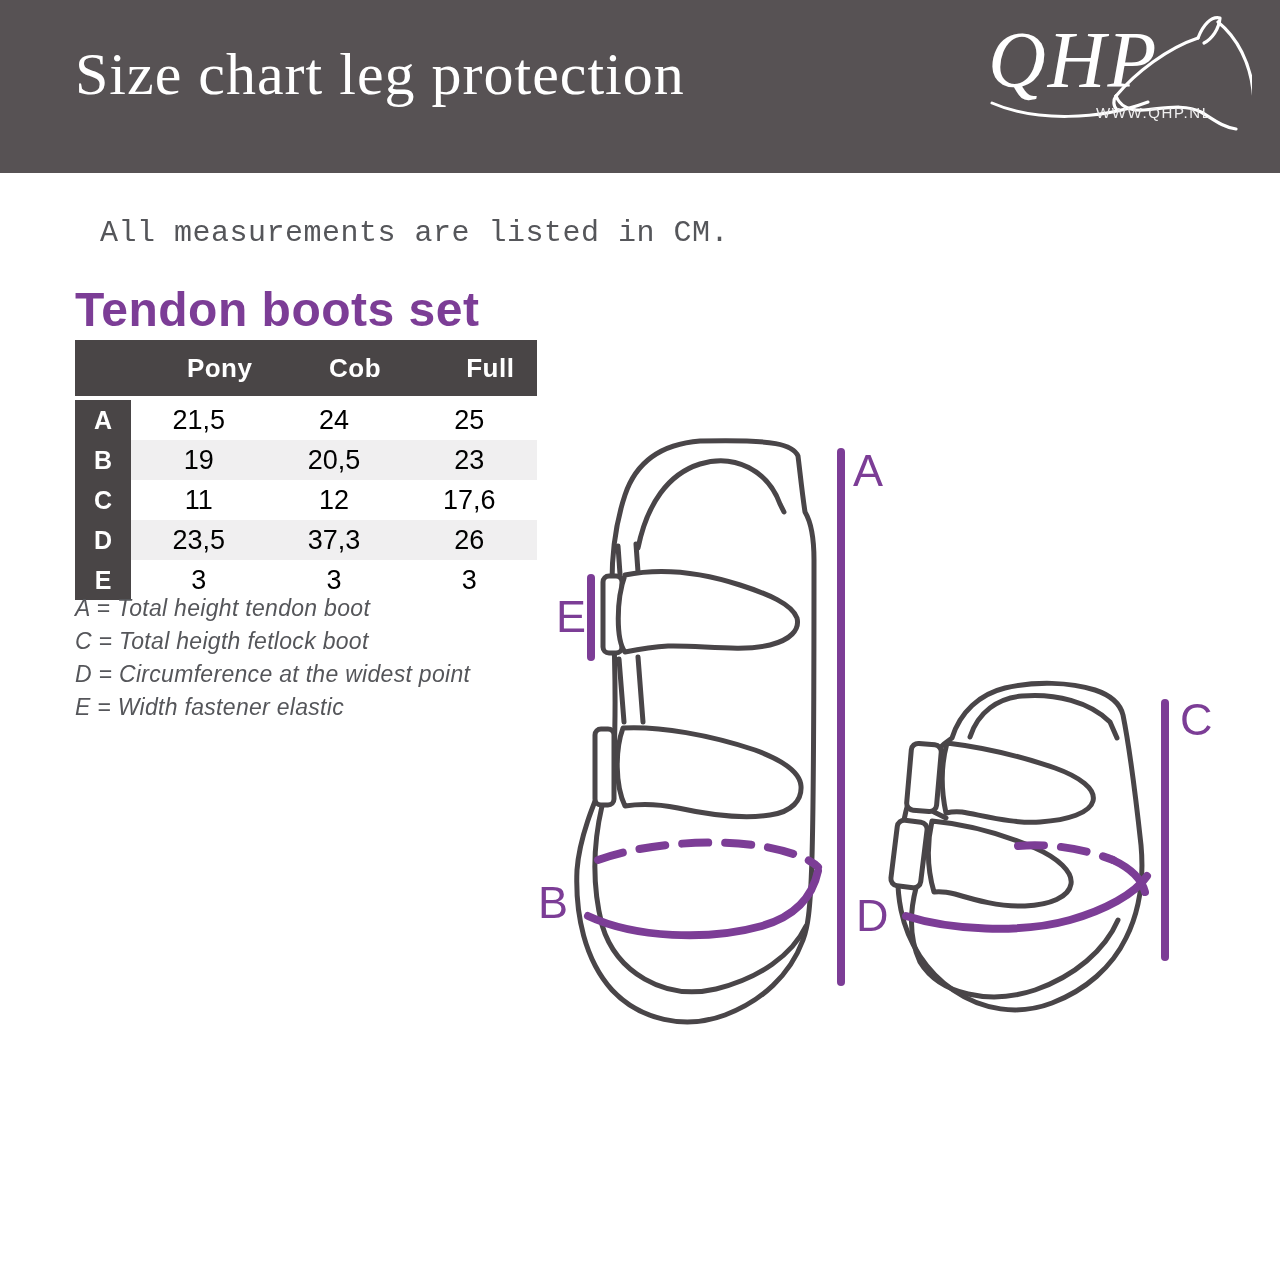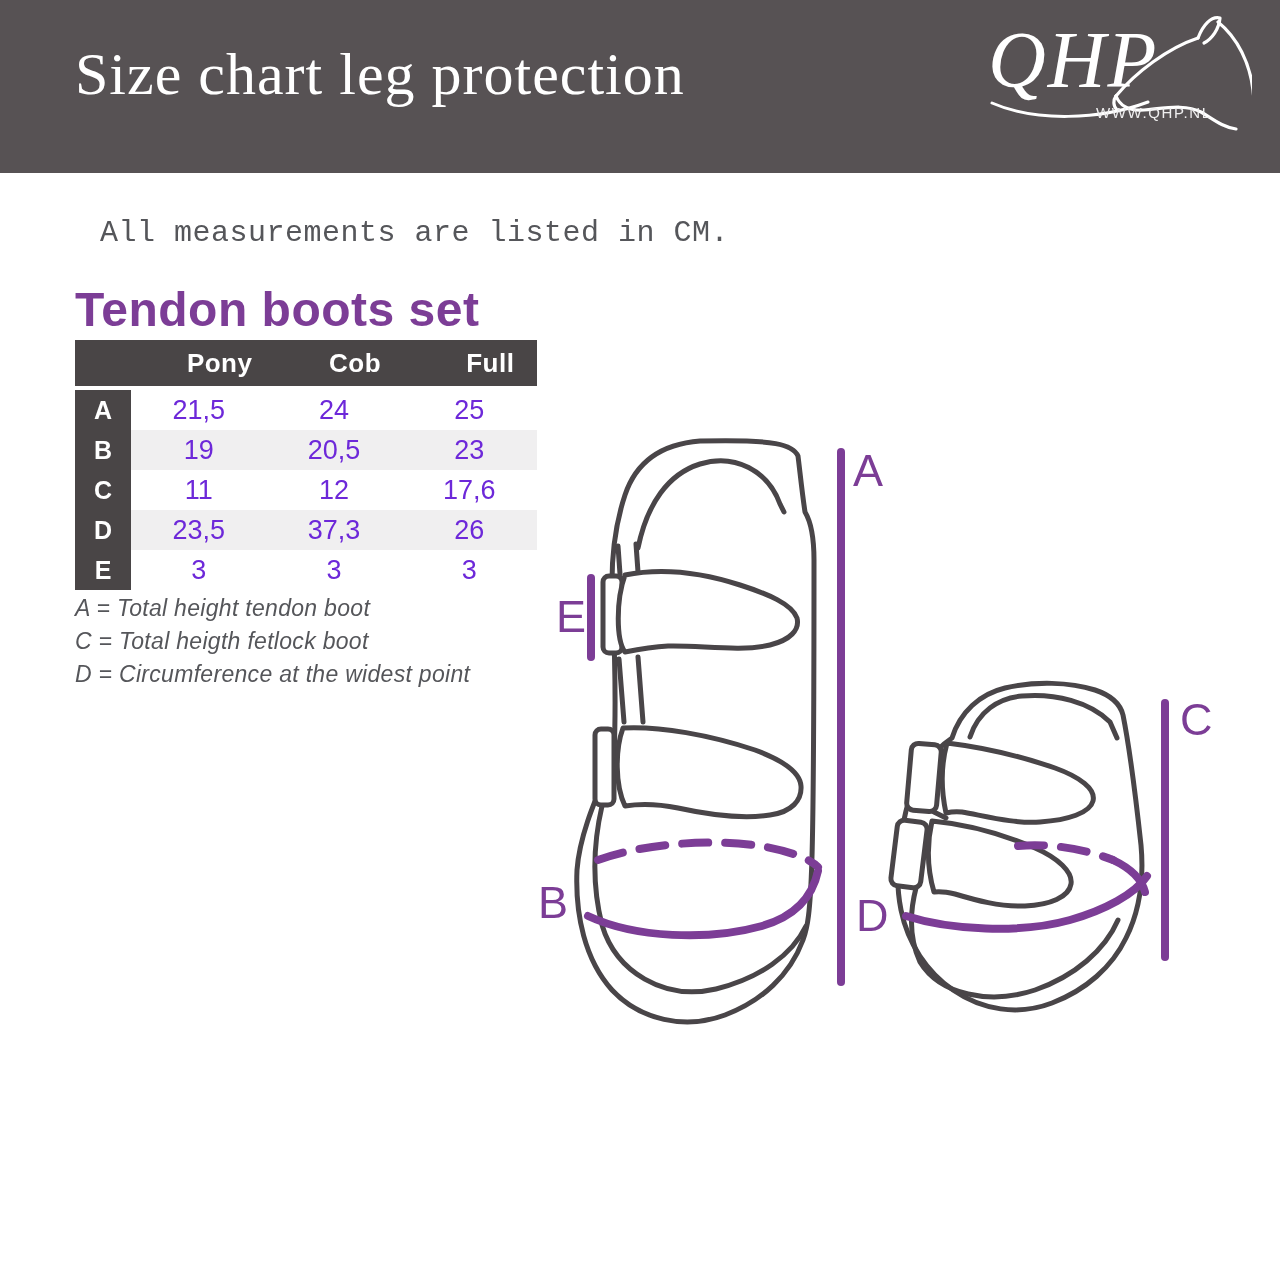--- a/index.html
+++ b/index.html
@@ -17,28 +17,28 @@
   .logo-horse{position:absolute;left:132px;top:8px;}
   .logo-url{position:absolute;left:116px;top:100px;font-size:15px;letter-spacing:1.6px;
             color:#efeeef;white-space:nowrap;}
   
   .note{position:absolute;left:88px;top:204px;margin:12px;font-size:30px;color:#55565a;
         letter-spacing:0.5px;font-family:Liberation Mono, monospace;}
   .section-title{position:absolute;left:75px;top:282px;margin:0;font-size:48px;font-weight:bold;
         color:#7c3d96;letter-spacing:0.5px;}
   
   .size-table{position:absolute;left:75px;top:340px;width:462px;font-size:27px;}
-  .thead{display:grid;grid-template-columns:56px 1fr 1fr 1fr;height:46px;background:#494546;
+  .thead{display:grid;grid-template-columns:56px 1fr 1fr 1fr;height:56px;background:#494546;
          margin-bottom:4px;gap:42px;}
   .hcell{display:flex;align-items:center;justify-content:center;color:#ffffff;
          font-weight:bold;font-size:26px;letter-spacing:0.5px;}
   .trow{display:grid;grid-template-columns:56px 1fr 1fr 1fr;height:40px;}
   .lcell{display:flex;align-items:center;justify-content:center;background:#494546;
          color:#ffffff;font-weight:bold;font-size:25px;}
-  .vcell{display:flex;align-items:center;justify-content:center;color:#6d28d9;text-align:right;}
+  .vcell{display:flex;align-items:center;justify-content:center;color:#000000;text-align:right;}
   .trow:nth-child(even) .vcell{background:#f0eff0;}
   
   .legend{position:absolute;left:75px;top:592px;font-style:italic;}
   .legend-item{font-size:23px;line-height:33px;color:#55565a;letter-spacing:0.3px;}
   
   .diagram{position:absolute;left:0;top:0;}
   .sketch{stroke:#494548;stroke-width:5;fill:none;stroke-linecap:round;stroke-linejoin:round;}
   .sketch-fill{stroke:#494548;stroke-width:5;fill:#ffffff;stroke-linecap:round;stroke-linejoin:round;}
   .meas{stroke:#7c3d96;stroke-width:8;fill:none;stroke-linecap:round;}
   .meas-dash{stroke:#7c3d96;stroke-width:8;fill:none;stroke-linecap:round;stroke-dasharray:26 17;}
@@ -110,20 +110,21 @@
         <div class="vcell">3</div>
         <div class="vcell">3</div>
       </div>
     </div>
   </div>
 
   <div class="legend">
     <div class="legend-item">A = Total height tendon boot</div>
     <div class="legend-item">C = Total heigth fetlock boot</div>
     <div class="legend-item">D = Circumference at the widest point</div>
+    <div class="legend-item">E = Width fastener elastic</div>
   </div>
 
   <svg class="diagram" width="1280" height="1280" viewBox="0 0 1280 1280">
 
     <g>
       <path class="sketch-fill" d="M 700 441 C 662 444 636 462 625 495 C 614 528 610 570 613 612
            C 615 660 616 710 614 755 C 600 790 580 830 577 870
            C 575 915 585 960 612 990 C 640 1020 685 1030 725 1015
            C 762 1001 790 975 803 940 C 812 916 814 880 814 560
            C 814 538 811 522 805 512 C 802 492 800 472 798 456

